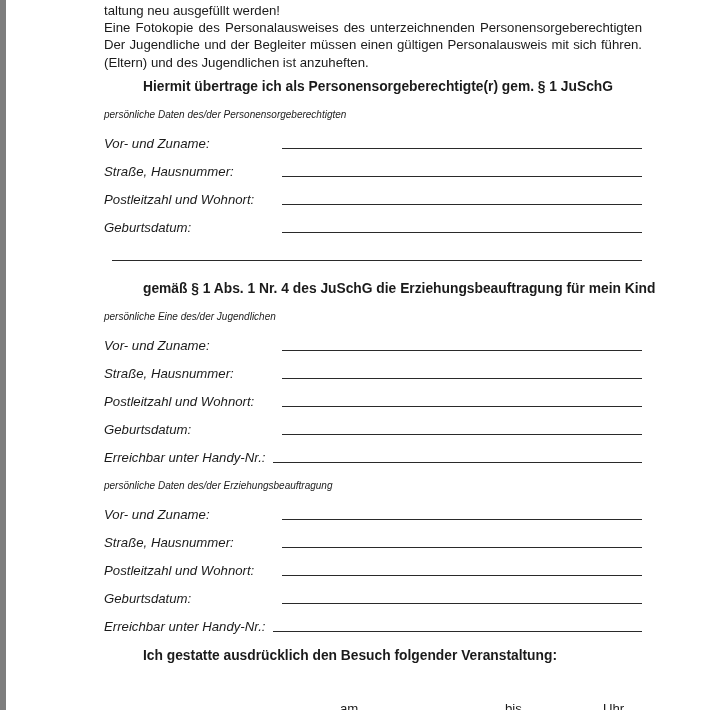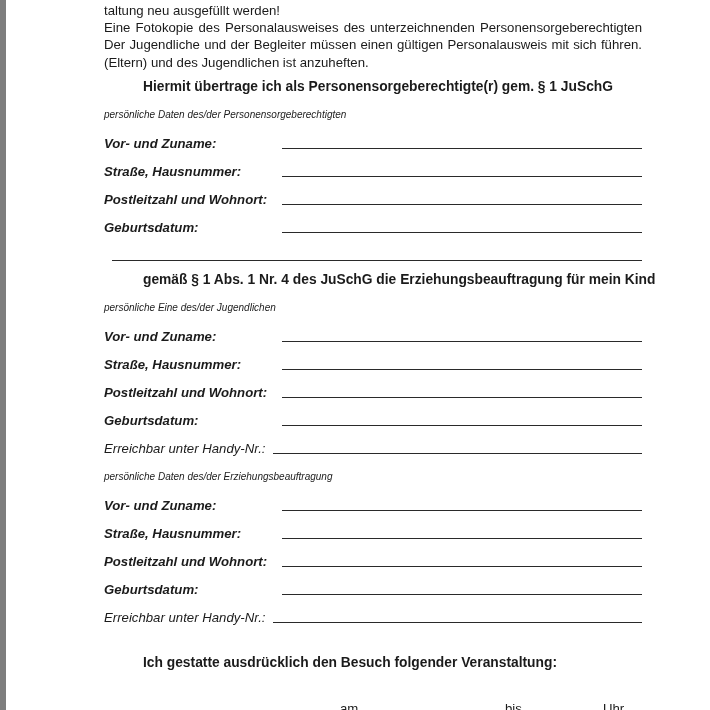--- a/index.html
+++ b/index.html
@@ -5,28 +5,28 @@
   html,body{margin:0;padding:0;background:#ffffff;}
   body{font-family:"Liberation Sans",sans-serif;color:#1b1b1b;}
   .page{position:relative;width:710px;height:710px;overflow:hidden;background:#ffffff;}
   .edge{position:absolute;left:0;top:0;width:6px;height:710px;background:#7e7e7e;}
   .doc{position:absolute;left:104px;top:0;width:538px;}
   .intro{margin:2px 0 0 0;font-size:13.2px;line-height:17.2px;}
   .intro .ln{display:block;}
   .intro .ln.just{text-align:justify;text-align-last:justify;}
   .h{font-size:13.8px;font-weight:bold;line-height:17px;margin:0;white-space:nowrap;padding-left:39px;}
   .h.g1{margin-top:7px;}
-  .h.g2{margin-top:7px;}
+  .h.g2{margin-top:16px;}
   .cap{margin-top:14px;font-size:10px;font-style:italic;line-height:12px;white-space:nowrap;}
   .rows{margin-top:3px;}
   .row{display:flex;align-items:flex-end;height:28px;}
   .lab{font-style:italic;font-size:13.2px;line-height:16px;flex-shrink:0;white-space:nowrap;}
-  .row.col .lab{width:170px;font-weight:bold;}
+  .row.col .lab{width:170px;}
   .line{flex:1;border-bottom:1.4px solid #2a2a2a;margin:0 0 3px 8px;height:0;}
-  .closing{margin-top:28px;}
+  .closing{margin-top:12px;}
   .eventword{position:absolute;top:701px;font-size:13.2px;line-height:16px;white-space:nowrap;}
   .ew-am{left:340px;}
   .ew-bis{left:505px;}
   .ew-uhr{left:603px;}
 </style>
 </head>
 <body>
 
 <div class="page">
   <div class="edge"></div>

